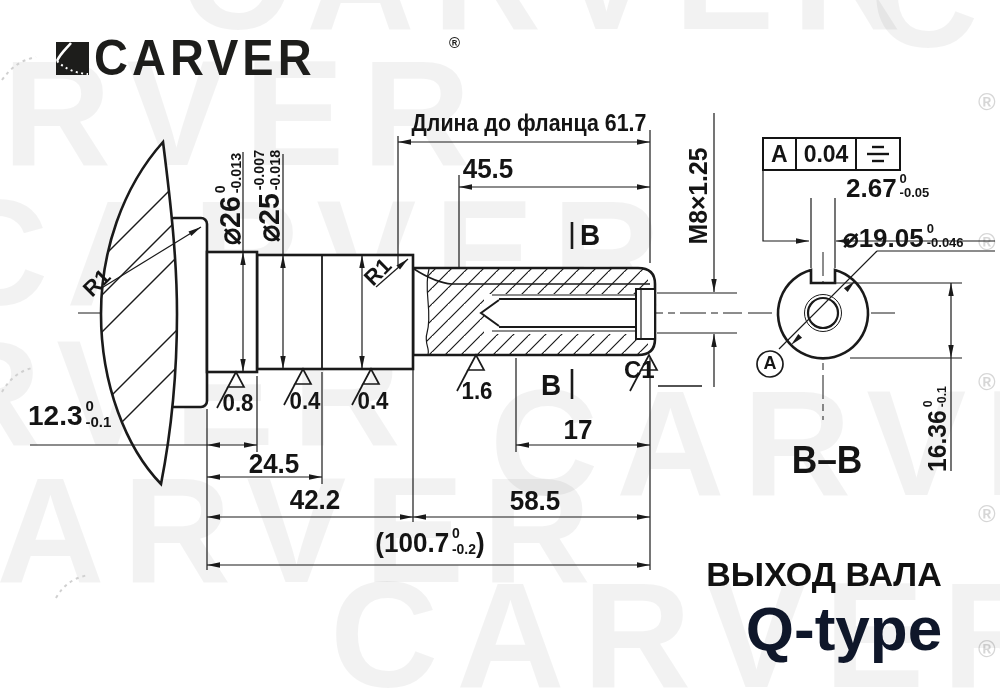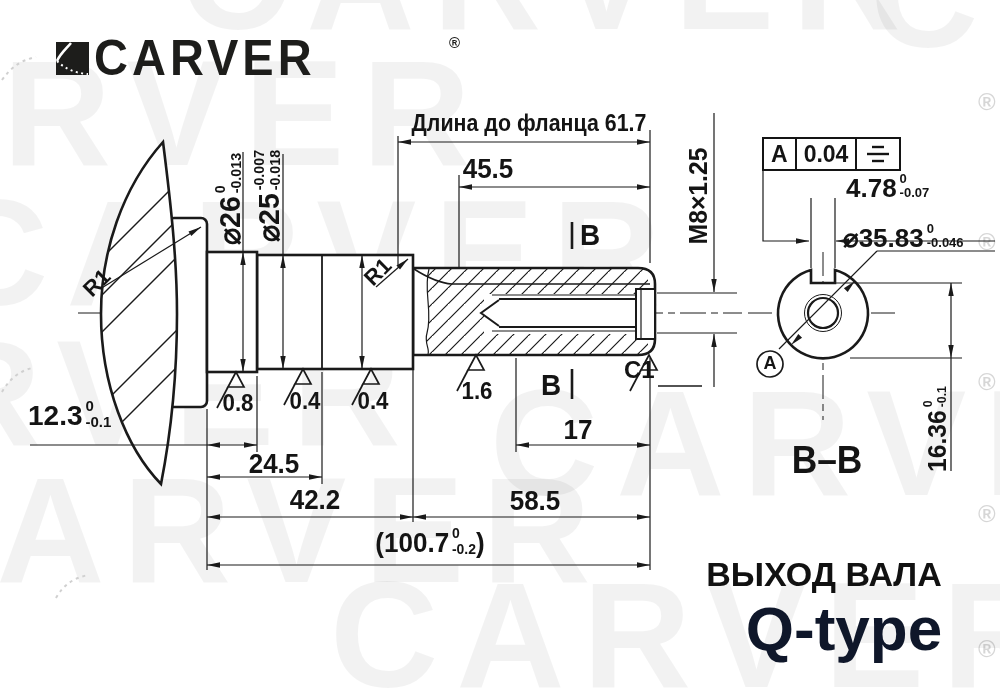--- a/index.html
+++ b/index.html
@@ -249,30 +249,30 @@
       <svg width="28" height="22" viewBox="0 0 28 22">
         <line x1="8" y1="4" x2="20" y2="4" stroke="#141414" stroke-width="2.4"></line>
         <line x1="3" y1="11" x2="25" y2="11" stroke="#141414" stroke-width="2.4"></line>
         <line x1="8" y1="18" x2="20" y2="18" stroke="#141414" stroke-width="2.4"></line>
       </svg>
     </div>
   </div>
 
   <div class="dim fs26" style="left:846px;top:174px">
     <span class="tolwrap">
-        <span>4.78</span>
+        <span>2.67</span>
         <span class="stack sm">
           <span>0</span>
-          <span>-0.07</span>
+          <span>-0.05</span>
         </span>
       </span>
   </div>
   <div class="dim fs26" style="left:843px;top:224px">
     <span class="tolwrap">
-        <span>⌀35.83</span>
+        <span>⌀19.05</span>
         <span class="stack sm">
           <span>0</span>
           <span>-0.046</span>
         </span>
       </span>
   </div>
 
   <div class="dim ctr fs30" style="left:590px;top:235px">B</div>
   <div class="dim ctr fs30" style="left:551px;top:385px">B</div>
   <div class="dim fs24" style="left:624px;top:358px">C1</div>

